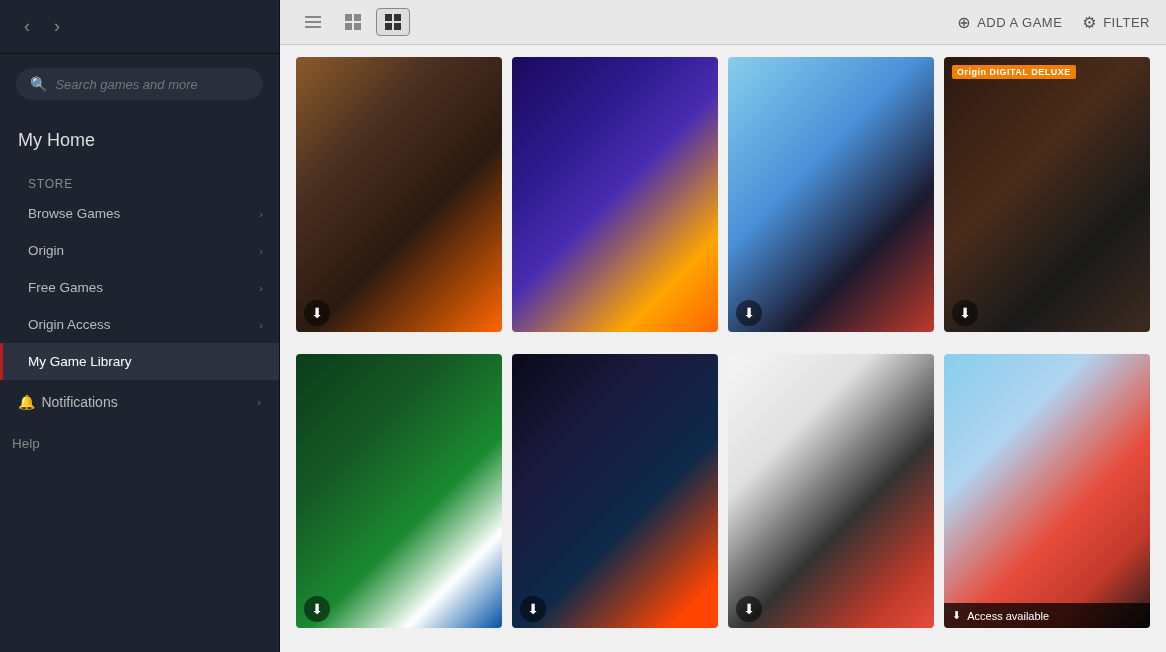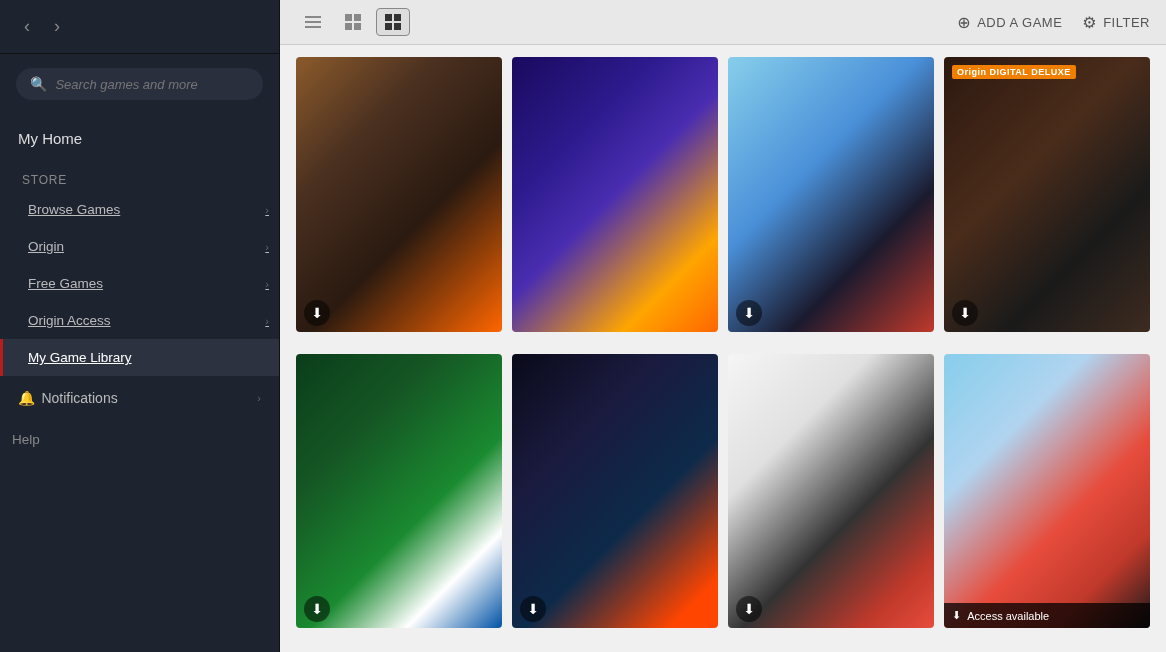--- a/index.html
+++ b/index.html
@@ -53,46 +53,45 @@
     }
     #search-box .search-icon-svg {
       color: #888;
       font-size: 14px;
     }
 
     .sidebar-item {
       display: flex;
       align-items: center;
       justify-content: space-between;
-      padding: 11px 10px 11px 28px;
+      padding: 11px 16px 11px 28px;
       font-size: 13.5px;
       color: #bbb;
       cursor: pointer;
       transition: background 0.15s;
-      text-decoration: underline;
     }
     .sidebar-item .chevron { color: #666; font-size: 11px; }
 
     .sidebar-item.active-item {
       background: #2d3240;
       color: #fff;
       border-left: 3px solid #b91c1c;
       padding-left: 25px;
     }
 
     .sidebar-my-home {
       padding: 16px 18px;
-      font-size: 15px;
+      font-size: 18px;
       color: #ddd;
       cursor: pointer;
       font-weight: 500;
     }
 
     .store-label {
-      padding: 10px 22px 4px;
+      padding: 10px 28px 4px;
       font-size: 12px;
       color: #888;
       text-transform: uppercase;
       letter-spacing: 0.8px;
     }
 
     .sidebar-notifications {
       display: flex;
       align-items: center;
       justify-content: space-between;

